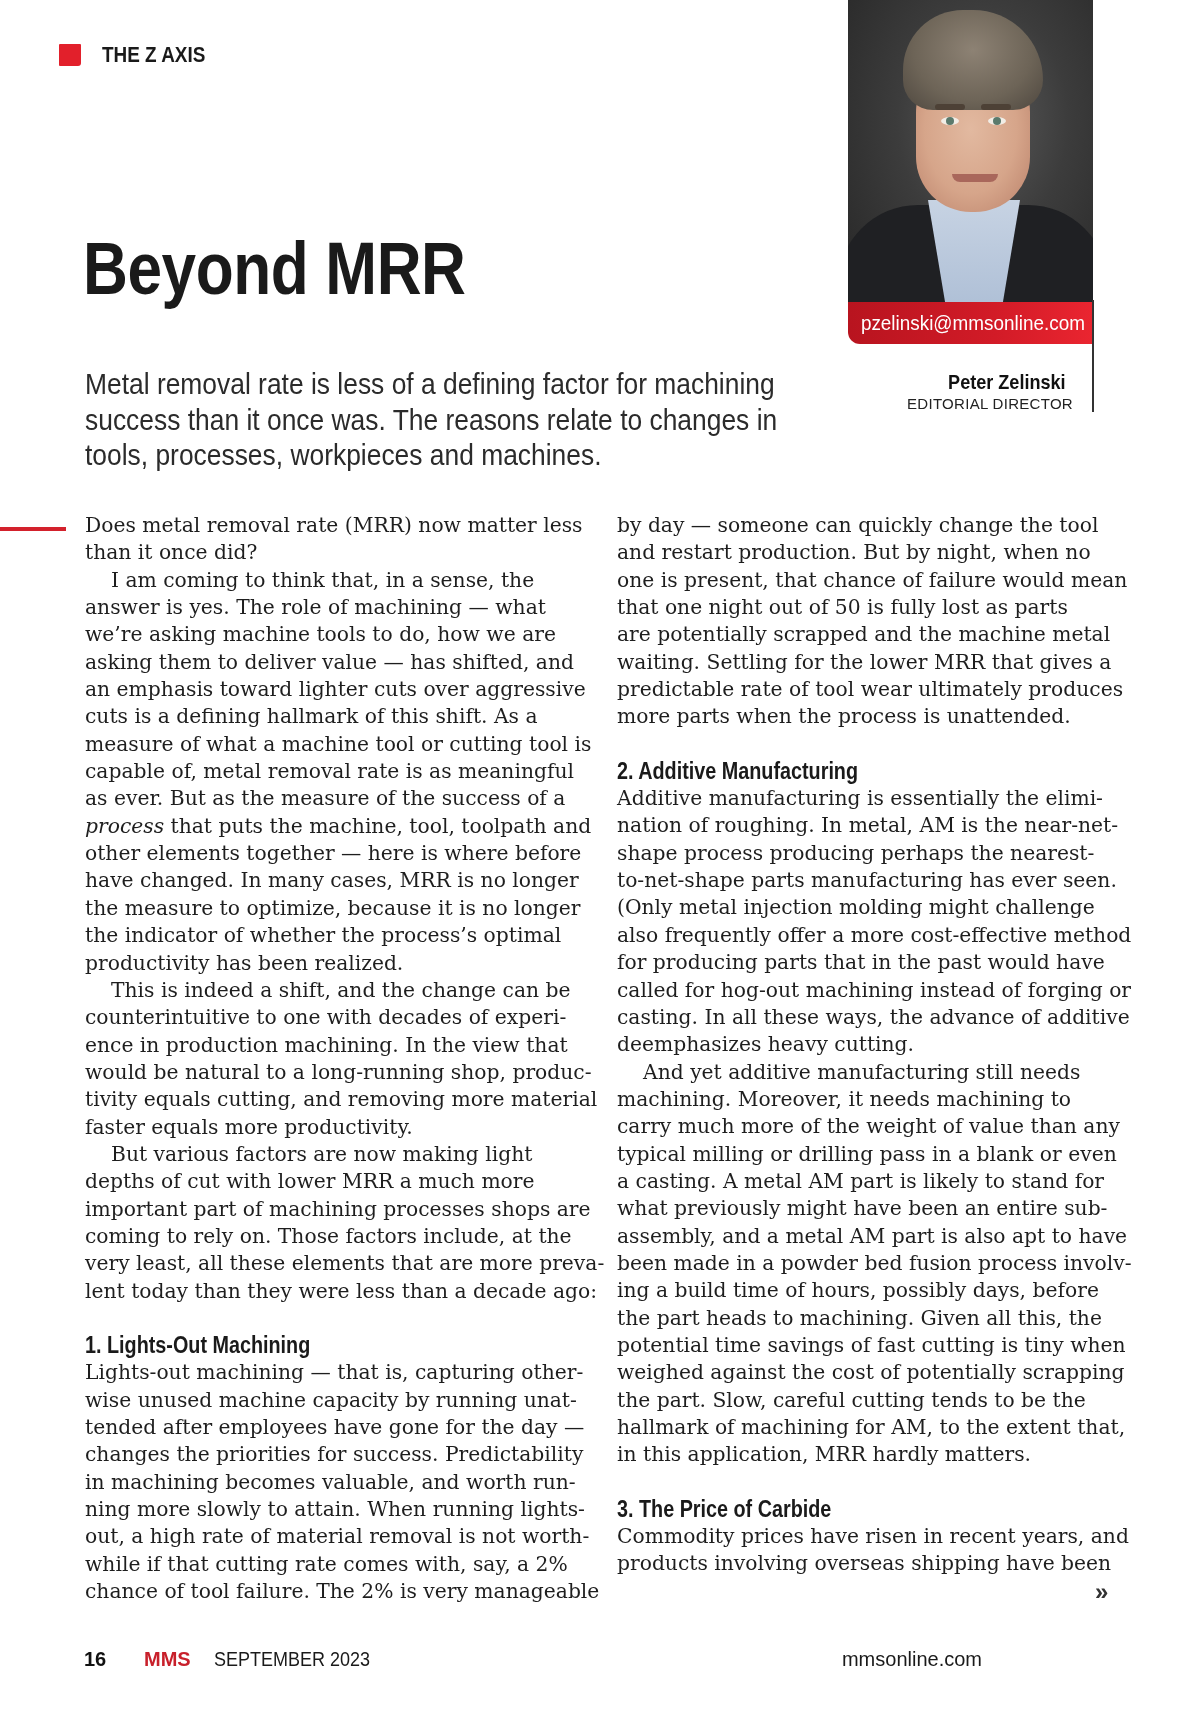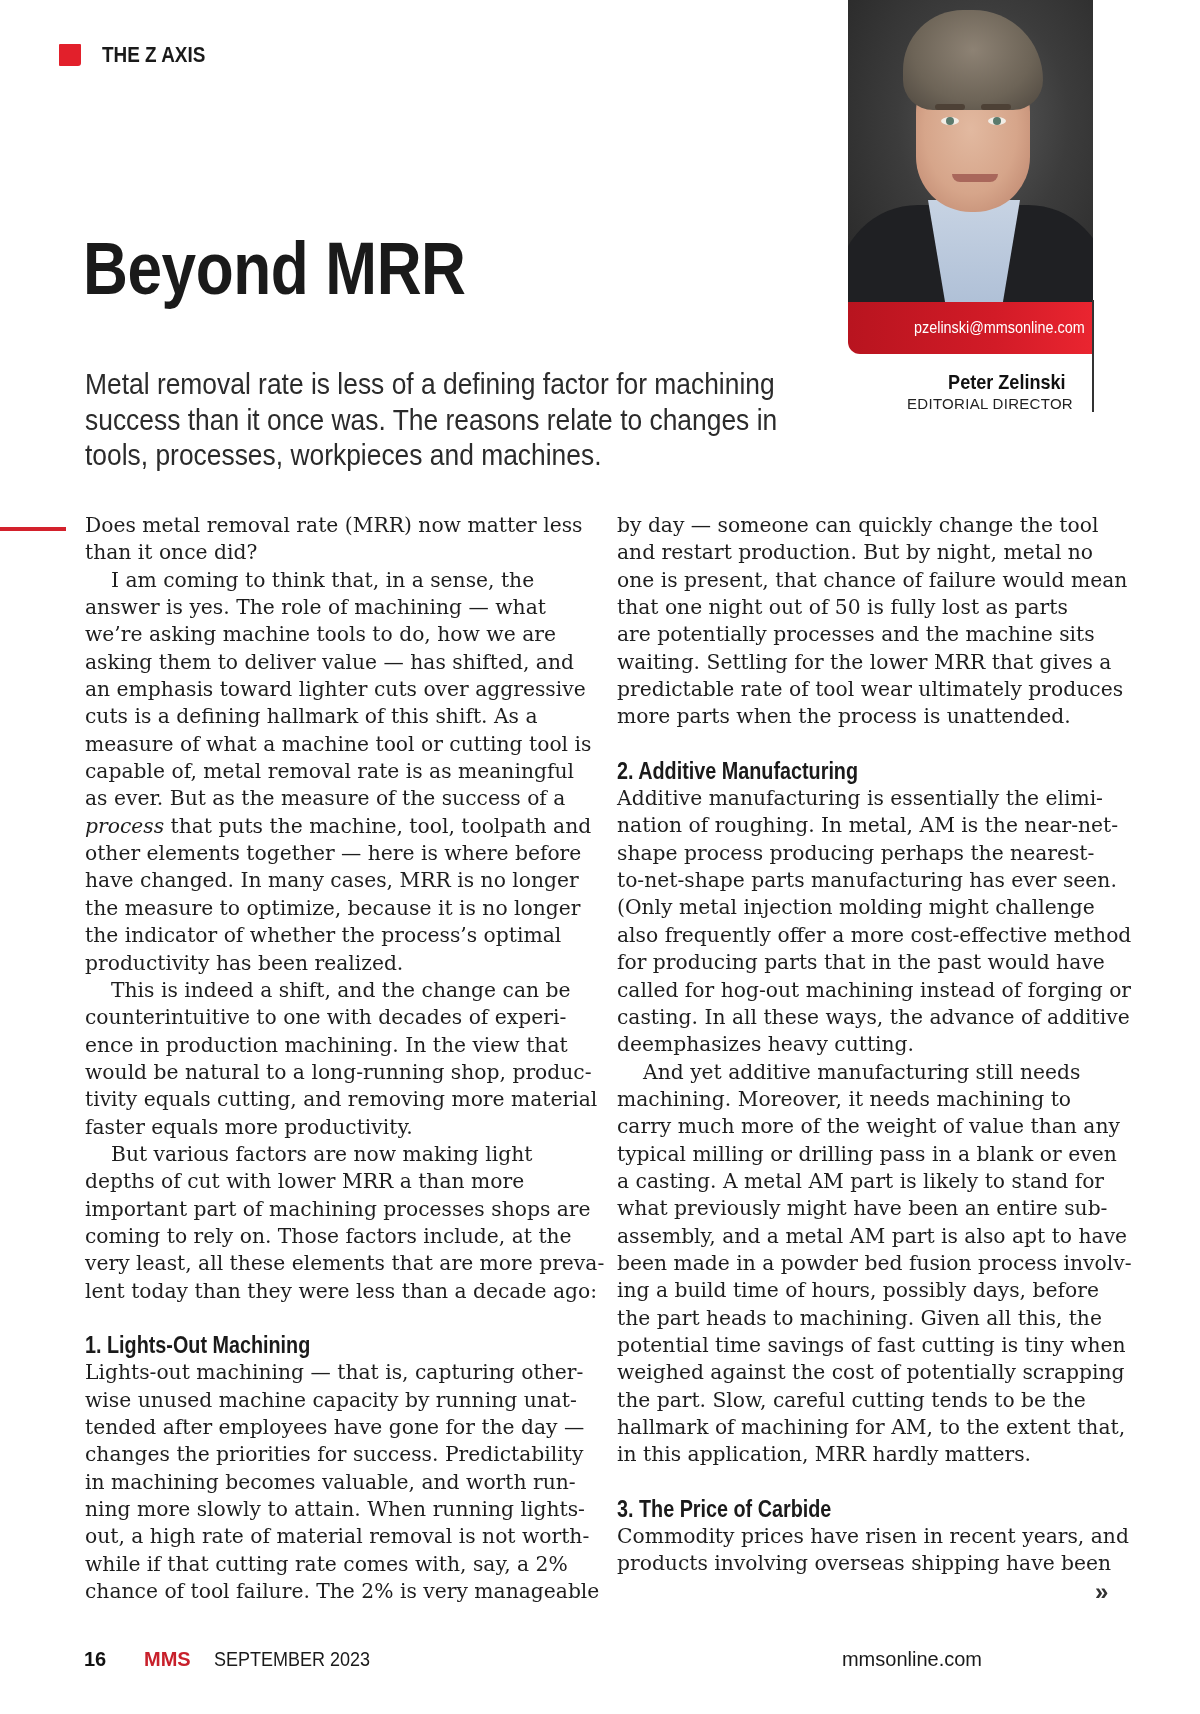--- a/index.html
+++ b/index.html
@@ -25,22 +25,22 @@
   .photo .face { position: absolute; left: 68px; top: 62px; width: 114px; height: 150px; border-radius: 50px 50px 55px 55px;
     background: radial-gradient(ellipse at 48% 45%, #e2b9a0 0%, #d6a58a 55%, #b98069 100%); }
   .photo .eye { position: absolute; top: 117px; width: 18px; height: 8px; border-radius: 50%; background: #f1ede6; }
   .photo .eye::after { content: ""; position: absolute; left: 5px; top: 0; width: 8px; height: 8px; border-radius: 50%; background: #5b7a6c; }
   .photo .eye.l { left: 93px; } .photo .eye.r { left: 140px; }
   .photo .brow { position: absolute; top: 104px; width: 30px; height: 6px; border-radius: 6px; background: #4d4136; }
   .photo .brow.l { left: 87px; } .photo .brow.r { left: 133px; }
   .photo .mouth { position: absolute; left: 104px; top: 174px; width: 46px; height: 8px; border-radius: 0 0 20px 20px; background: #a9675b; }
   .photo .jacket { position: absolute; left: -10px; top: 205px; width: 270px; height: 120px; background: #1f2023; border-radius: 80px 80px 0 0; }
   .photo .shirt { position: absolute; left: 80px; top: 200px; width: 92px; height: 110px; background: linear-gradient(180deg, #c7d3e3 0%, #aebfd6 100%); clip-path: polygon(0 0, 100% 0, 80% 100%, 20% 100%); }
-  .email-bar { height: 52px; background: linear-gradient(90deg, #b8141f 0%, #d21b27 60%, #ea2530 100%); border-radius: 0 0 0 12px;
-    color: #ffffff; font-size: 16px; display: flex; align-items: center; justify-content: flex-end; padding-right: 8px; box-sizing: border-box; }
+  .email-bar { height: 42px; background: linear-gradient(90deg, #b8141f 0%, #d21b27 60%, #ea2530 100%); border-radius: 0 0 0 12px;
+    color: #ffffff; font-size: 21px; display: flex; align-items: center; justify-content: flex-end; padding-right: 8px; box-sizing: border-box; }
   .email-bar span { display: inline-block; transform: scaleX(0.9); transform-origin: right center; }
   .author-rule { position: absolute; left: 1092px; top: 300px; width: 1.5px; height: 112px; background: #333; }
   .author-name { position: absolute; right: 134px; top: 370px; font-size: 21px; font-weight: bold; color: #111; transform: scaleX(0.86); transform-origin: right top; white-space: nowrap; }
   .author-role { position: absolute; right: 127px; top: 395px; font-size: 15px; color: #222; letter-spacing: 0.3px; white-space: nowrap; }
 
   
   .lead-rule { position: absolute; left: 0; top: 527px; width: 66px; height: 4px; background: #d3212c; }
 
   
   .col { position: absolute; top: 512px; width: 480px; font-size: 20.3px; line-height: 27.35px; color: #1e1e1e; }
@@ -118,21 +118,21 @@
   <p>
     <span class="line" style="padding-left:26px">This is indeed a shift, and the change can be</span>
     <span class="line">counterintuitive to one with decades of experi-</span>
     <span class="line">ence in production machining. In the view that</span>
     <span class="line">would be natural to a long-running shop, produc-</span>
     <span class="line">tivity equals cutting, and removing more material</span>
     <span class="line">faster equals more productivity.</span>
   </p>
   <p>
     <span class="line" style="padding-left:26px">But various factors are now making light</span>
-    <span class="line">depths of cut with lower MRR a than more</span>
+    <span class="line">depths of cut with lower MRR a much more</span>
     <span class="line">important part of machining processes shops are</span>
     <span class="line">coming to rely on. Those factors include, at the</span>
     <span class="line">very least, all these elements that are more preva-</span>
     <span class="line">lent today than they were less than a decade ago:</span>
   </p>
   <h3>1. Lights-Out Machining</h3>
   <p>
     <span class="line">Lights-out machining — that is, capturing other-</span>
     <span class="line">wise unused machine capacity by running unat-</span>
     <span class="line">tended after employees have gone for the day —</span>
@@ -141,24 +141,24 @@
     <span class="line">ning more slowly to attain. When running lights-</span>
     <span class="line">out, a high rate of material removal is not worth-</span>
     <span class="line">while if that cutting rate comes with, say, a 2%</span>
     <span class="line">chance of tool failure. The 2% is very manageable</span>
   </p>
 </div>
 
 <div class="col c2 serif">
   <p>
     <span class="line">by day — someone can quickly change the tool</span>
-    <span class="line">and restart production. But by night, metal no</span>
+    <span class="line">and restart production. But by night, when no</span>
     <span class="line">one is present, that chance of failure would mean</span>
     <span class="line">that one night out of 50 is fully lost as parts</span>
-    <span class="line">are potentially processes and the machine sits</span>
+    <span class="line">are potentially scrapped and the machine metal</span>
     <span class="line">waiting. Settling for the lower MRR that gives a</span>
     <span class="line">predictable rate of tool wear ultimately produces</span>
     <span class="line">more parts when the process is unattended.</span>
   </p>
   <h3>2. Additive Manufacturing</h3>
   <p>
     <span class="line">Additive manufacturing is essentially the elimi-</span>
     <span class="line">nation of roughing. In metal, AM is the near-net-</span>
     <span class="line">shape process producing perhaps the nearest-</span>
     <span class="line">to-net-shape parts manufacturing has ever seen.</span>

